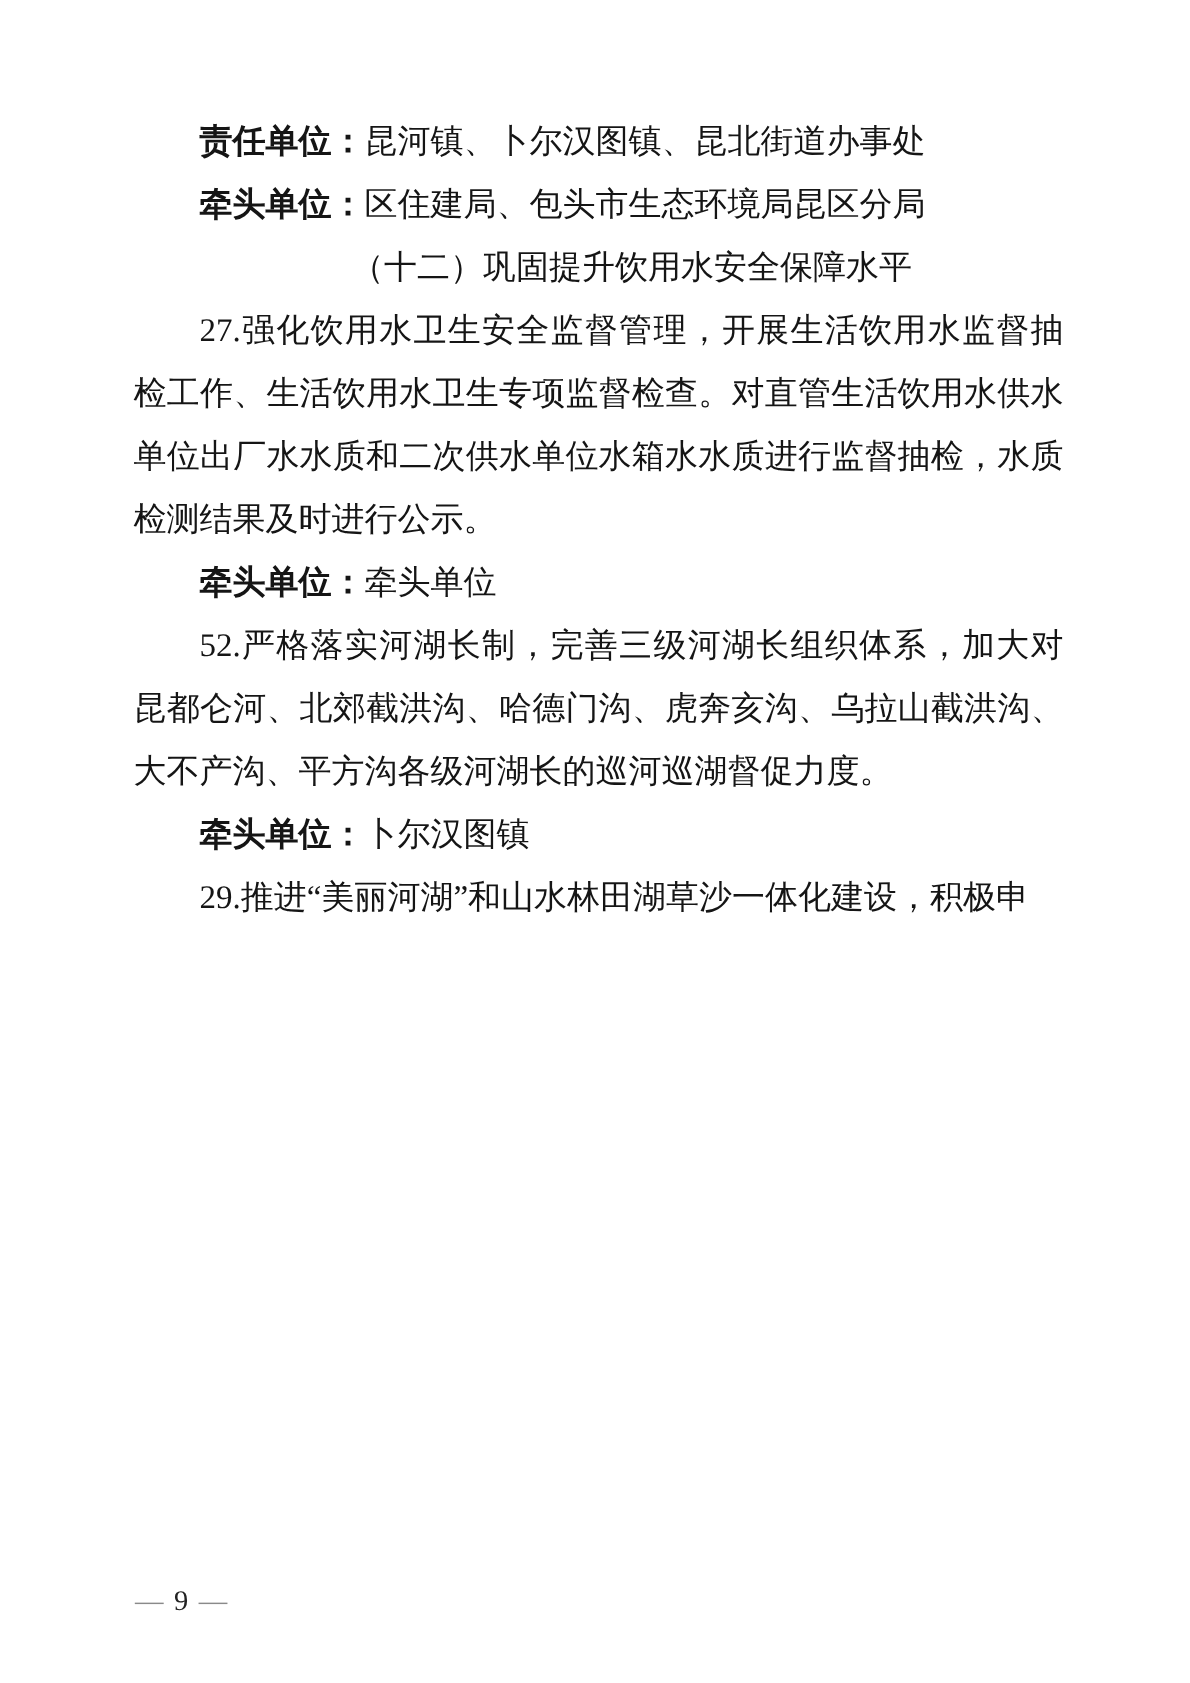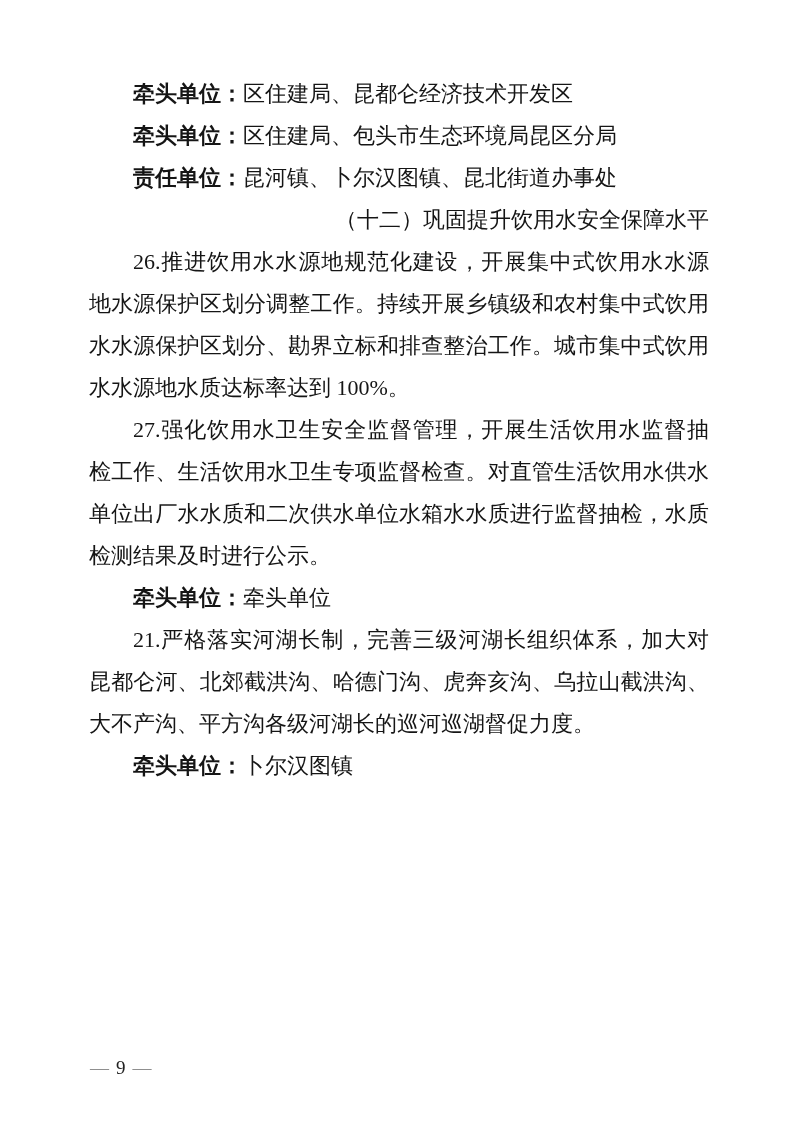--- a/index.html
+++ b/index.html
@@ -27,21 +27,21 @@
     padding: 0;
     font-size: 22px;
     line-height: 42px;
     text-indent: 44px;
     text-align: justify;
     text-justify: inter-ideograph;
     word-break: break-all;
     letter-spacing: 0px;
   }
   .content p.section {
-    text-align: right;
+    text-align: center;
   }
   .content p .unit-label {
     font-weight: bold;
     font-family: "Liberation Sans", "DejaVu Sans", sans-serif;
   }
   .footer {
     position: absolute;
     left: 90px;
     top: 1056px;
     font-size: 19px;
@@ -57,40 +57,39 @@
     font-family: "Liberation Serif", "DejaVu Serif", serif;
     color: #222222;
   }
 </style>
 </head>
 <body>
 
 <div class="page">
   <div class="content">
 
-    <p><span class="unit-label">牵头单位：</span><span>区住建局、昆都仑经济技术开发区</span></p>
 
+
+    <p><span class="unit-label">责任单位：</span><span>昆河镇、卜尔汉图镇、昆北街道办事处</span></p>
 
     <p><span class="unit-label">牵头单位：</span><span>区住建局、包头市生态环境局昆区分局</span></p>
 
-    <p><span class="unit-label">责任单位：</span><span>昆河镇、卜尔汉图镇、昆北街道办事处</span></p>
-
     <p class="section">（十二）巩固提升饮用水安全保障水平</p>
 
-    <p>26.推进饮用水水源地规范化建设，开展集中式饮用水水源地水源保护区划分调整工作。持续开展乡镇级和农村集中式饮用水水源保护区划分、勘界立标和排查整治工作。城市集中式饮用水水源地水质达标率达到 100%。</p>
 
 
     <p>27.强化饮用水卫生安全监督管理，开展生活饮用水监督抽检工作、生活饮用水卫生专项监督检查。对直管生活饮用水供水单位出厂水水质和二次供水单位水箱水水质进行监督抽检，水质检测结果及时进行公示。</p>
 
     <p><span class="unit-label">牵头单位：</span><span>牵头单位</span></p>
 
 
-    <p>21.严格落实河湖长制，完善三级河湖长组织体系，加大对昆都仑河、北郊截洪沟、哈德门沟、虎奔亥沟、乌拉山截洪沟、大不产沟、平方沟各级河湖长的巡河巡湖督促力度。</p>
+    <p>52.严格落实河湖长制，完善三级河湖长组织体系，加大对昆都仑河、北郊截洪沟、哈德门沟、虎奔亥沟、乌拉山截洪沟、大不产沟、平方沟各级河湖长的巡河巡湖督促力度。</p>
 
     <p><span class="unit-label">牵头单位：</span><span>卜尔汉图镇</span></p>
 
+    <p>29.推进“美丽河湖”和山水林田湖草沙一体化建设，积极申</p>
 
   </div>
 
   <div class="footer">
     <span class="dash">—</span><span class="pagenum">9</span><span class="dash">—</span>
   </div>
 </div>
 
 </body></html>

